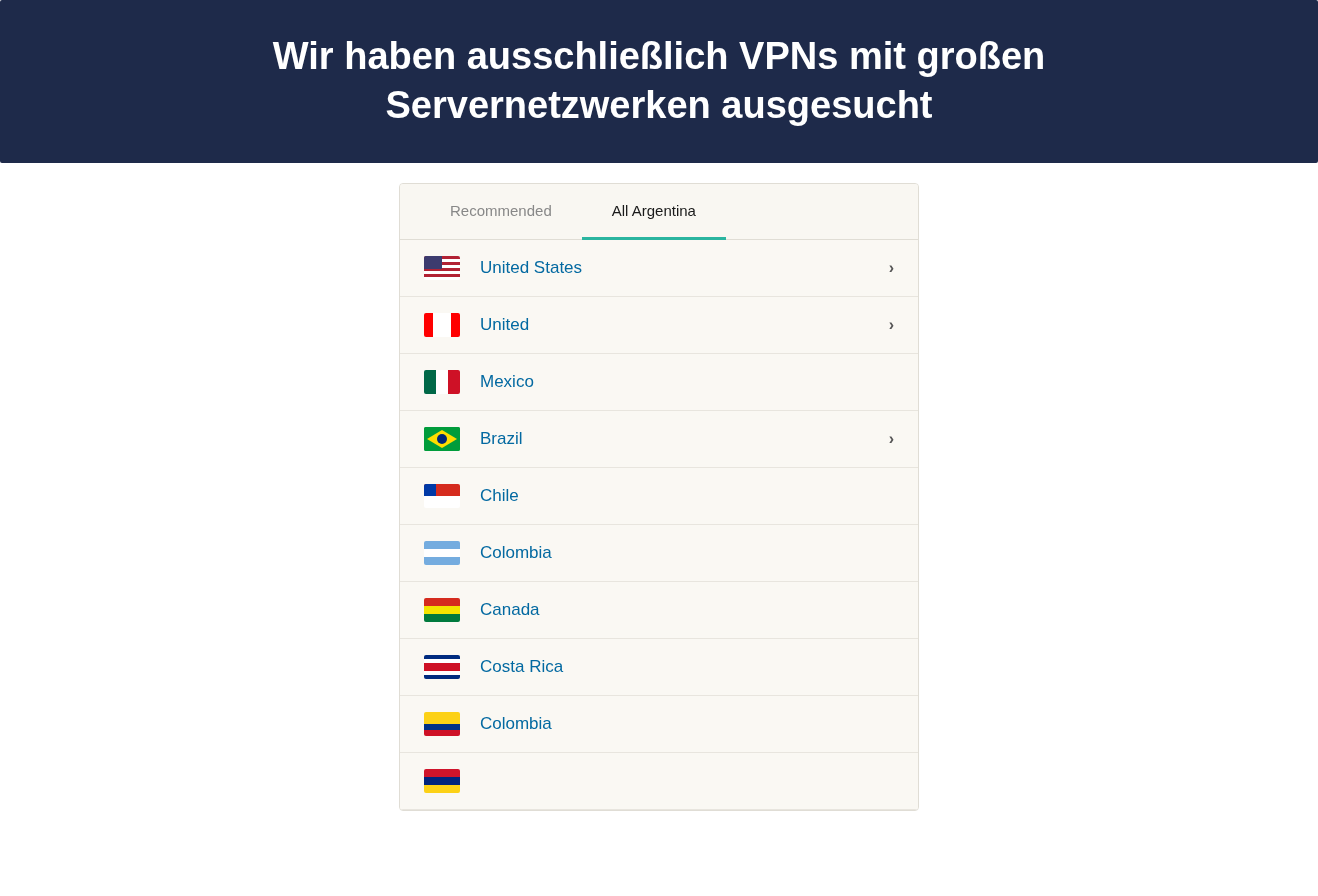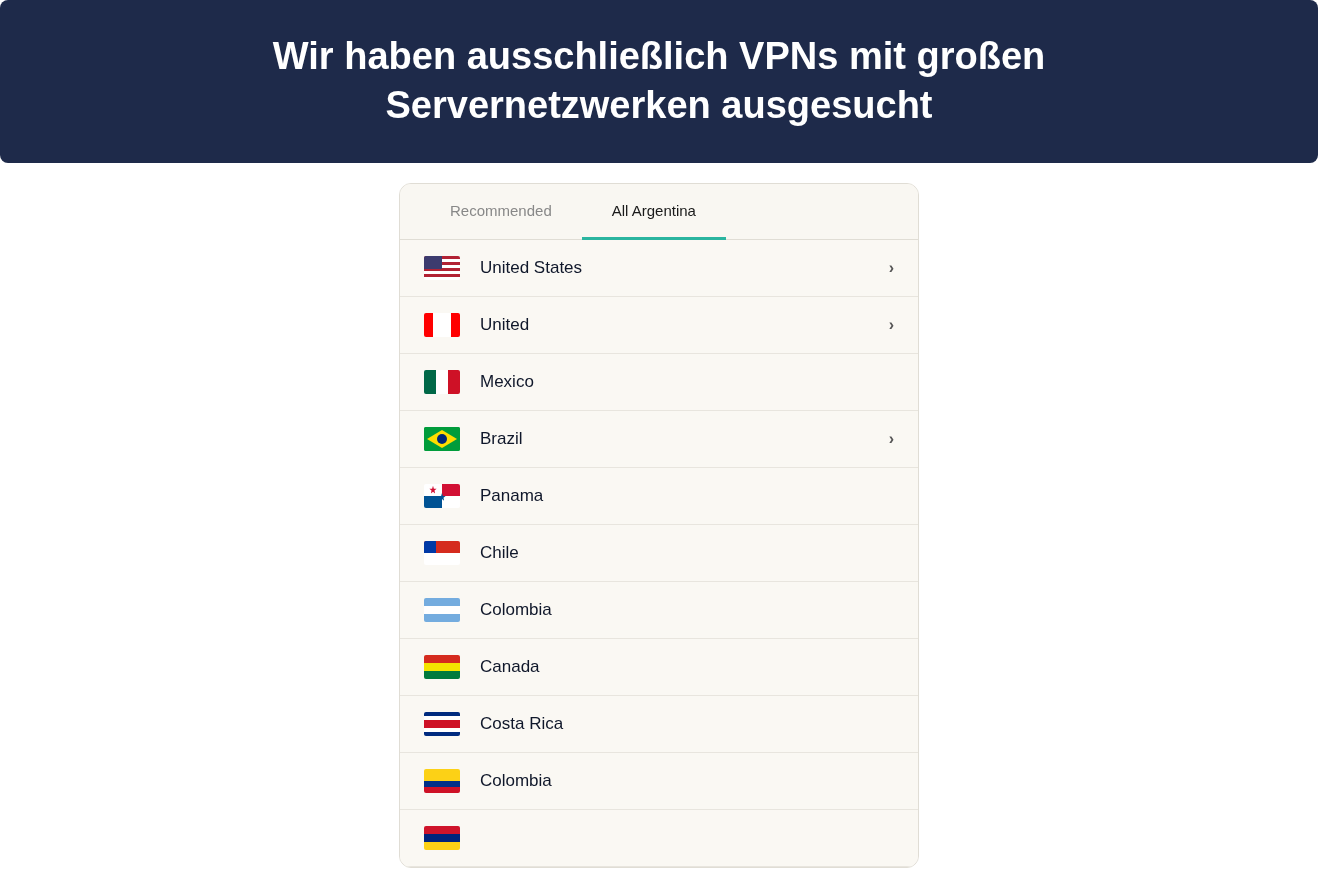--- a/index.html
+++ b/index.html
@@ -14,38 +14,38 @@
       background: #ffffff;
       font-family: -apple-system, BlinkMacSystemFont, 'Segoe UI', Arial, sans-serif;
       display: flex;
       flex-direction: column;
       align-items: center;
     }
 
     .header-banner {
       width: 100%;
       background: #1e2a4a;
-      border-radius: 8px;
+      border-radius: 2px;
       padding: 32px 60px;
       margin-bottom: 0;
     }
 
     .header-title {
       color: #ffffff;
       font-size: 38px;
       font-weight: 800;
       text-align: center;
       line-height: 1.3;
     }
 
     .vpn-panel {
       width: 520px;
       background: #f9f7f2;
       border: 1px solid #e0ddd5;
-      border-radius: 12px;
+      border-radius: 4px;
       margin-top: 20px;
       overflow: hidden;
     }
 
     .tabs-row {
       display: flex;
       background: #f9f7f2;
       border-bottom: 1px solid #e0ddd5;
       padding: 0 20px;
     }
@@ -104,21 +104,21 @@
       flex-shrink: 0;
       display: inline-flex;
       align-items: center;
       font-size: 22px;
       line-height: 1;
     }
 
     .country-name {
       flex: 1;
       font-size: 17px;
-      color: #0f172a;
+      color: #0369a1;
       font-weight: 400;
     }
 
     .chevron {
       color: #555;
       font-size: 16px;
       font-weight: bold;
     }
 
     
@@ -279,33 +279,20 @@
         <svg width="36" height="24" viewBox="0 0 36 24" style="position:absolute;left:0;top:0;">
           <rect width="36" height="24" fill="#009C3B"></rect>
           <polygon points="18,3 33,12 18,21 3,12" fill="#FEDD00"></polygon>
           <circle cx="18" cy="12" r="5" fill="#002776"></circle>
         </svg>
       </span>
       <span class="country-name">Brazil</span>
       <span class="chevron">›</span>
     </div>
 
-    <div class="location-item">
-      <span class="flag" style="position:relative; width:36px; height:24px;">
-        <svg width="36" height="24" viewBox="0 0 36 24">
-          <rect width="18" height="12" fill="white"></rect>
-          <rect x="18" width="18" height="12" fill="#D21034"></rect>
-          <rect y="12" width="18" height="12" fill="#005293"></rect>
-          <rect x="18" y="12" width="18" height="12" fill="white"></rect>
-          <polygon points="9,2 10.5,7 15,7 11.5,10 12.5,15 9,12 5.5,15 6.5,10 3,7 7.5,7" fill="#D21034" transform="scale(0.6) translate(6,1)"></polygon>
-          <polygon points="9,2 10.5,7 15,7 11.5,10 12.5,15 9,12 5.5,15 6.5,10 3,7 7.5,7" fill="#005293" transform="scale(0.6) translate(21,13)"></polygon>
-        </svg>
-      </span>
-      <span class="country-name">Panama</span>
-    </div>
 
     <div class="location-item">
       <span class="flag flag-cl"></span>
       <span class="country-name">Chile</span>
     </div>
 
     <div class="location-item">
       <span class="flag flag-ar"></span>
       <span class="country-name">Colombia</span>
     </div>

